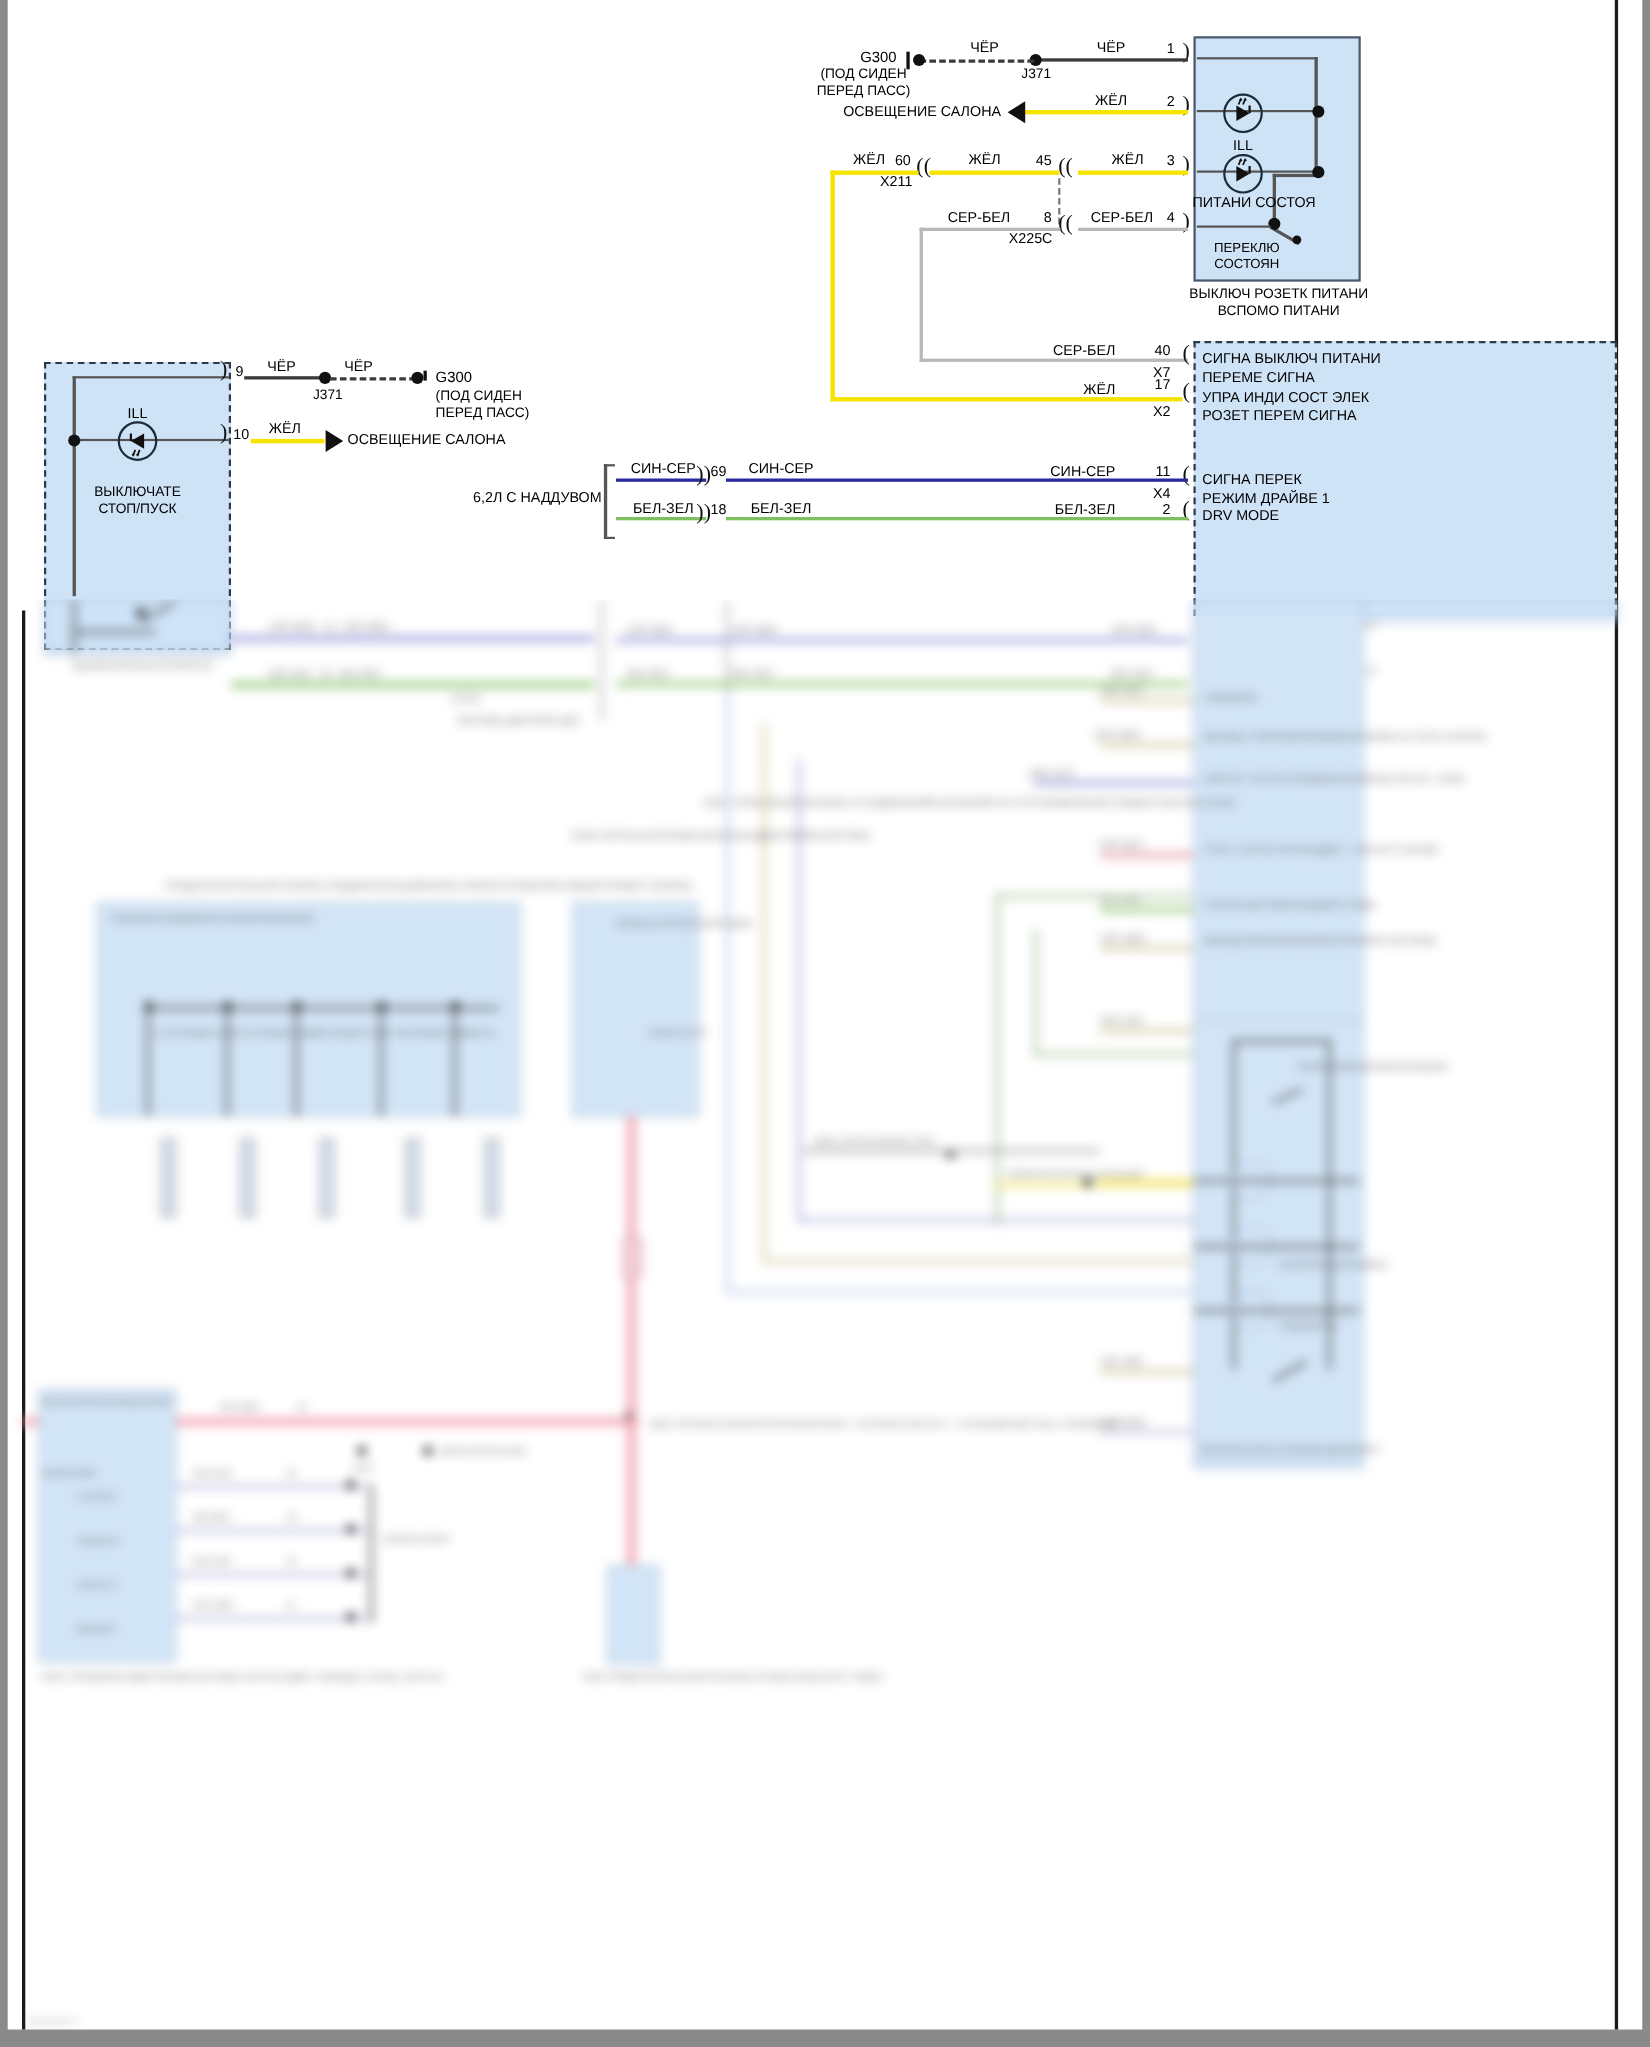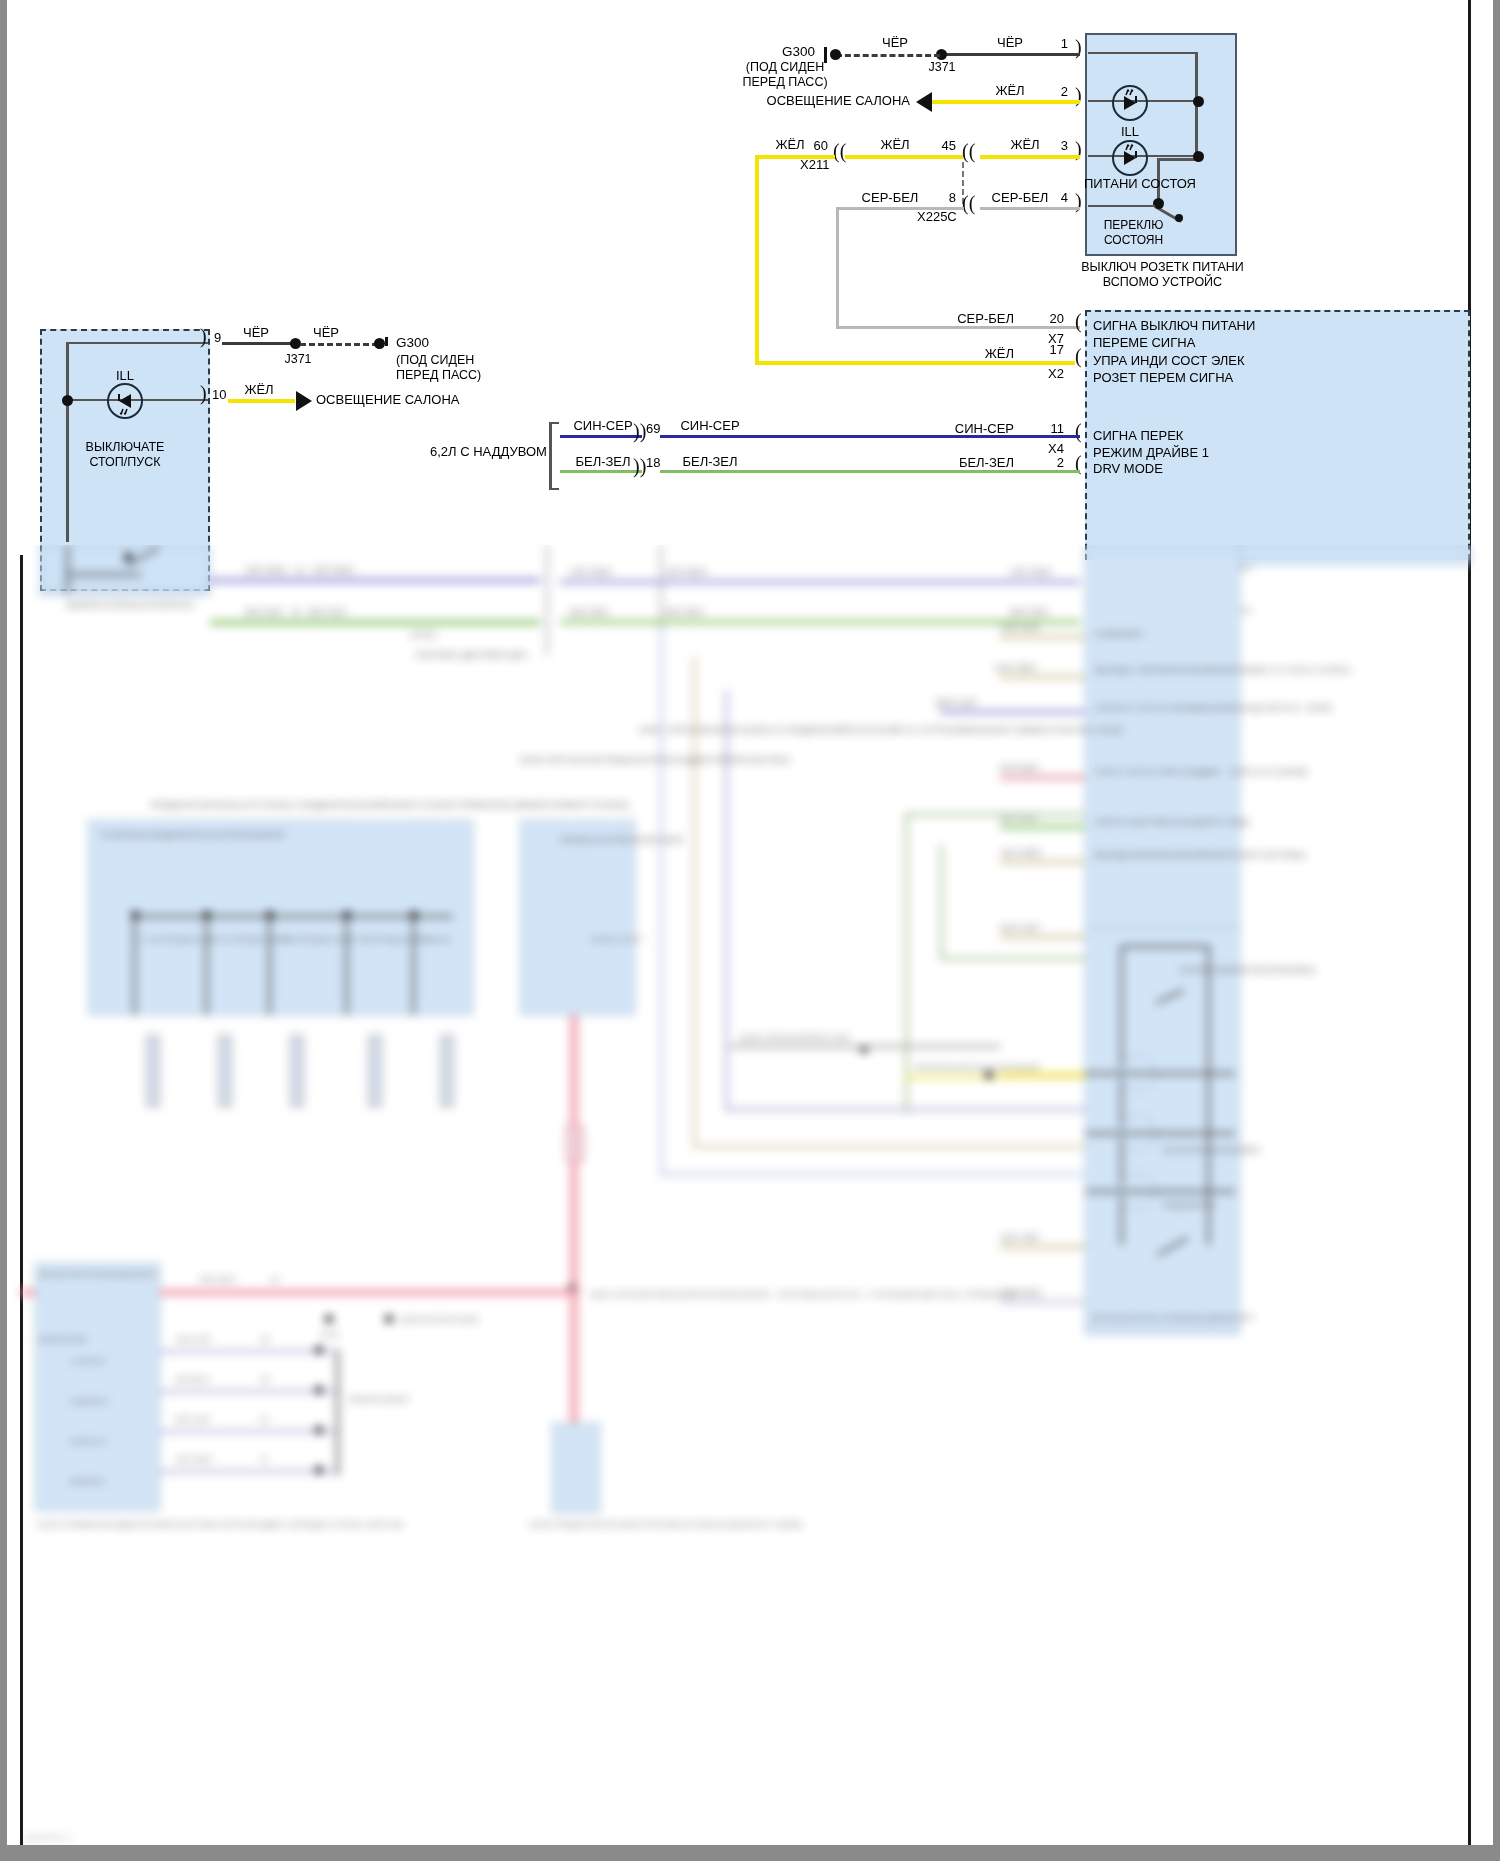--- a/index.html
+++ b/index.html
@@ -108,21 +108,21 @@
   <div class="lbl c" style="left:1080px;top:176px;width:120px;font-size:13px;">ПИТАНИ СОСТОЯ</div>
 
   <div class="w w-thin" style="left:1088px;top:205px;width:72px;"></div>
   <div class="w w-thin" style="left:1155px;top:205px;width:30px;height:3px;background:#555;transform:rotate(30deg);transform-origin:left center;"></div>
   <div class="dot-sm" style="left:1155px;top:201px;"></div>
   <div class="dot-sm" style="left:1175px;top:214px;"></div>
   <div class="lbl c" style="left:1086px;top:218px;width:95px;font-size:12px;">ПЕРЕКЛЮ</div>
   <div class="lbl c" style="left:1086px;top:233px;width:95px;font-size:12px;">СОСТОЯН</div>
 
   <div class="lbl c" style="left:1045px;top:260px;width:235px;font-size:12.5px;">ВЫКЛЮЧ РОЗЕТК ПИТАНИ</div>
-  <div class="lbl c" style="left:1045px;top:275px;width:235px;font-size:12.5px;">ВСПОМО УСТРОЙС</div>
+  <div class="lbl c" style="left:1045px;top:275px;width:235px;font-size:12.5px;">ВСПОМО ПИТАНИ</div>
 
   <div class="conn" style="left:1075px;top:36px;font-size:20px;">)</div>
   <div class="lbl r" style="left:1040px;top:36px;width:28px;font-size:13px;">1</div>
   <div class="w w-blk" style="left:945px;top:53px;width:135px;"></div>
   <div class="lbl c" style="left:975px;top:35px;width:70px;font-size:13px;">ЧЁР</div>
   <div class="dot" style="left:936px;top:49px;"></div>
   <div class="lbl c" style="left:912px;top:60px;width:60px;font-size:12.5px;">J371</div>
   <div class="dash-h" style="left:836px;top:54px;width:104px;"></div>
   <div class="lbl c" style="left:860px;top:35px;width:70px;font-size:13px;">ЧЁР</div>
   <div class="dot" style="left:830px;top:49px;"></div>
@@ -208,21 +208,21 @@
   <div class="conn" style="left:200px;top:382px;font-size:20px;">)</div>
   <div class="lbl" style="left:212px;top:387px;font-size:13px;">10</div>
   <div class="w w-yel" style="left:228px;top:399px;width:67px;"></div>
   <div class="lbl c" style="left:228px;top:382px;width:62px;font-size:13px;">ЖЁЛ</div>
   <div class="arrow-r" style="left:296px;top:391px;"></div>
   <div class="lbl" style="left:316px;top:392px;font-size:13px;">ОСВЕЩЕНИЕ САЛОНА</div>
 
   <div class="box-dash" style="left:1085px;top:310px;width:385px;height:250px;border-bottom:none;"></div>
 
   <div class="conn" style="left:1075px;top:310px;font-size:20px;">(</div>
-  <div class="lbl r" style="left:1020px;top:311px;width:44px;font-size:13px;">20</div>
+  <div class="lbl r" style="left:1020px;top:311px;width:44px;font-size:13px;">40</div>
   <div class="lbl r" style="left:1020px;top:331px;width:44px;font-size:13px;">X7</div>
   <div class="lbl r" style="left:930px;top:311px;width:84px;font-size:13px;">СЕР-БЕЛ</div>
   <div class="lbl" style="left:1093px;top:318px;font-size:13px;">СИГНА ВЫКЛЮЧ ПИТАНИ</div>
   <div class="lbl" style="left:1093px;top:335px;font-size:13px;">ПЕРЕМЕ СИГНА</div>
 
   <div class="conn" style="left:1075px;top:345px;font-size:20px;">(</div>
   <div class="lbl r" style="left:1020px;top:342px;width:44px;font-size:13px;">17</div>
   <div class="lbl r" style="left:1020px;top:366px;width:44px;font-size:13px;">X2</div>
   <div class="lbl r" style="left:930px;top:346px;width:84px;font-size:13px;">ЖЁЛ</div>
   <div class="lbl" style="left:1093px;top:353px;font-size:13px;">УПРА ИНДИ СОСТ ЭЛЕК</div>

